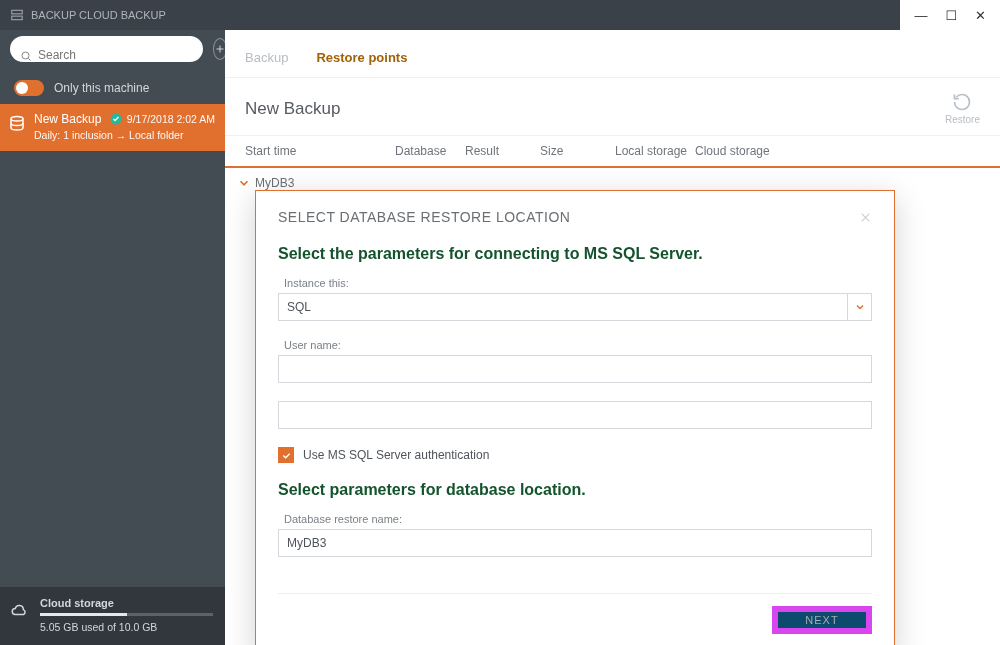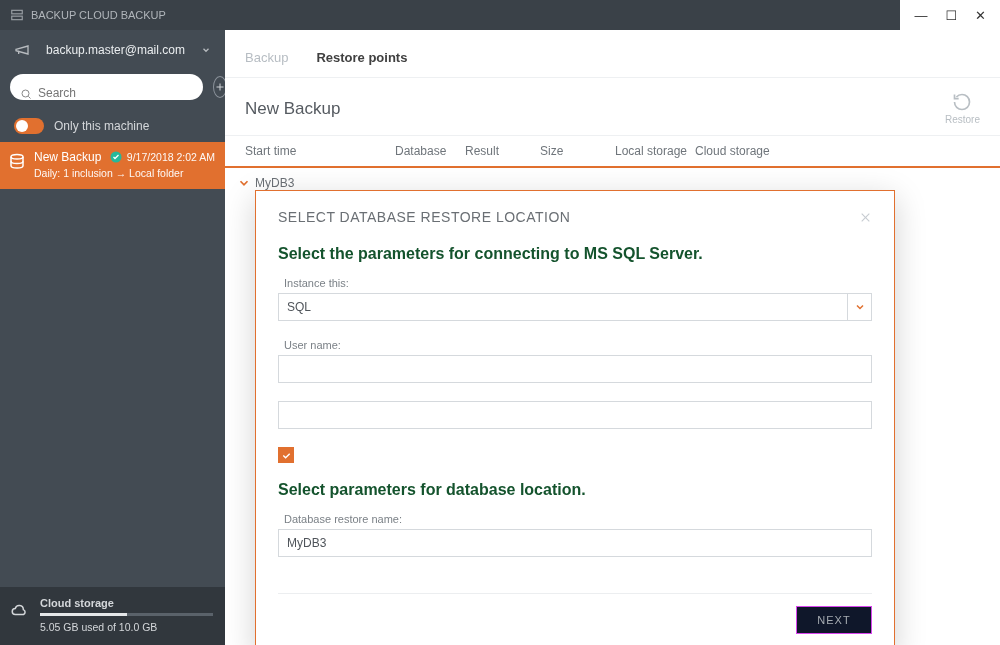--- a/index.html
+++ b/index.html
@@ -46,21 +46,21 @@
 .storage-footer .cloud-icon { position: absolute; left: 10px; top: 14px; width: 18px; height: 18px; }
 .storage-footer .bar { height: 3px; background: #5a626a; margin: 4px 0 5px 0; position: relative; }
 .storage-footer .bar .fill { position: absolute; left: 0; top: 0; height: 100%; width: 50%; background: #e5e7e9; }
 .storage-footer .lbl { font-size: 11px; font-weight: 600; }
 .storage-footer .usage { font-size: 10.5px; }
 
 
 .main { flex: 1; background: #fff; position: relative; display: flex; flex-direction: column; min-width: 0; }
 .tabs-row { display: flex; align-items: center; height: 48px; padding: 0 20px; border-bottom: 1px solid #eef0f2; gap: 28px; font-size: 13px; }
 .tabs-row .tab { color: #b7bdc3; cursor: pointer; margin-top: 8px; }
-.tabs-row .tab.active { color: #404040; font-weight: 600; }
+.tabs-row .tab.active { color: #a16207; font-weight: 600; }
 
 .page-title-row { display: flex; align-items: center; padding: 14px 20px 10px 20px; }
 .page-title-row .title { font-size: 17px; color: #565b61; }
 .page-title-row .spacer { flex: 1; }
 .restore-btn { display: flex; flex-direction: column; align-items: center; gap: 2px; color: #b8bec3; cursor: pointer; font-size: 10px; }
 .restore-btn svg { width: 20px; height: 20px; }
 
 .table-head { display: flex; padding: 8px 20px; font-size: 12px; color: #6f757b; border-top: 1px solid #eef0f2; border-bottom: 2px solid #e1702f; }
 .col-start { width: 150px; }
 .col-dur { width: 70px; }
@@ -88,21 +88,21 @@
 .dialog .section-text.second { margin-top: 18px; }
 .dialog .field-label { font-size: 11px; color: #7b8187; margin: 0 0 4px 6px; }
 .dialog .field { position: relative; margin-bottom: 18px; }
 .dialog .field input { width: 100%; height: 28px; border: 1px solid #d5d9dd; padding: 0 8px; font-size: 12px; color: #4f545a; outline: none; }
 .dialog .field.with-drop input { padding-right: 30px; }
 .dialog .field .drop { position: absolute; right: 1px; top: 1px; bottom: 1px; width: 24px; border-left: 1px solid #d5d9dd; display: flex; align-items: center; justify-content: center; color: #e1702f; cursor: pointer; }
 .dialog .checkbox-row { display: flex; align-items: center; gap: 9px; margin: 4px 0 0 0; font-size: 12px; color: #4f545a; }
 .dialog .checkbox { width: 16px; height: 16px; background: #e1702f; display: flex; align-items: center; justify-content: center; color: #fff; cursor: pointer; }
 .dialog .checkbox svg { width: 11px; height: 11px; }
 .dialog .footer { border-top: 1px solid #eceef0; margin-top: 36px; padding-top: 12px; display: flex; justify-content: flex-end; }
-.dialog .next-btn { width: 76px; height: 28px; background: #0f172a; border: 1px solid #d946ef; color: #a6acb2; font-size: 11px; letter-spacing: 1px; display: flex; align-items: center; justify-content: center; cursor: pointer; }
+.dialog .next-btn { width: 100px; height: 28px; background: #0c4a6e; border: 6px solid #d946ef; color: #a6acb2; font-size: 11px; letter-spacing: 1px; display: flex; align-items: center; justify-content: center; cursor: pointer; }
 </style>
 </head>
 <body>
 
 <div class="titlebar">
   <svg class="logo-icon" viewBox="0 0 24 24" fill="none" stroke="currentColor" stroke-width="2">
       <rect x="3" y="4" width="18" height="6"></rect>
       <rect x="3" y="14" width="18" height="6"></rect>
     </svg>
   <span>BACKUP CLOUD BACKUP</span>
@@ -110,30 +110,20 @@
   <div class="win-controls">
     <span>—</span>
     <span>☐</span>
     <span>✕</span>
   </div>
 </div>
 
 <div class="body-row">
 
   <div class="sidebar">
-    <div class="account-row">
-      <svg class="megaphone-icon" viewBox="0 0 24 24" fill="none" stroke="currentColor" stroke-width="2">
-          <path d="M3 11l18-5v12L3 13v-2z"></path>
-          <path d="M7 13v5"></path>
-        </svg>
-      <span class="email">backup.master@mail.com</span>
-      <svg class="chevron-icon" viewBox="0 0 24 24" fill="none" stroke="currentColor" stroke-width="3">
-          <polyline points="6 9 12 15 18 9"></polyline>
-        </svg>
-    </div>
 
     <div class="search-row">
       <div class="search-field">
         <svg class="search-icon" viewBox="0 0 24 24" fill="none" stroke="currentColor" stroke-width="2">
             <circle cx="11" cy="11" r="7"></circle>
             <line x1="21" y1="21" x2="16.65" y2="16.65"></line>
           </svg>
         <input type="text" placeholder="Search" style="">
       </div>
       <div class="add-btn">
@@ -279,20 +269,21 @@
       <div class="field">
         <input type="password" value="" style="">
       </div>
 
       <div class="checkbox-row">
         <div class="checkbox">
           <svg viewBox="0 0 24 24" fill="none" stroke="currentColor" stroke-width="3">
               <polyline points="5 12 10 17 19 8"></polyline>
             </svg>
         </div>
+        <span>Use MS SQL Server authentication</span>
       </div>
 
       <div class="section-text second">Select parameters for database location.</div>
 
       <div class="field-label">Database restore name:</div>
       <div class="field">
         <input type="text" value="MyDB3" style="">
       </div>
 
       <div class="footer">

